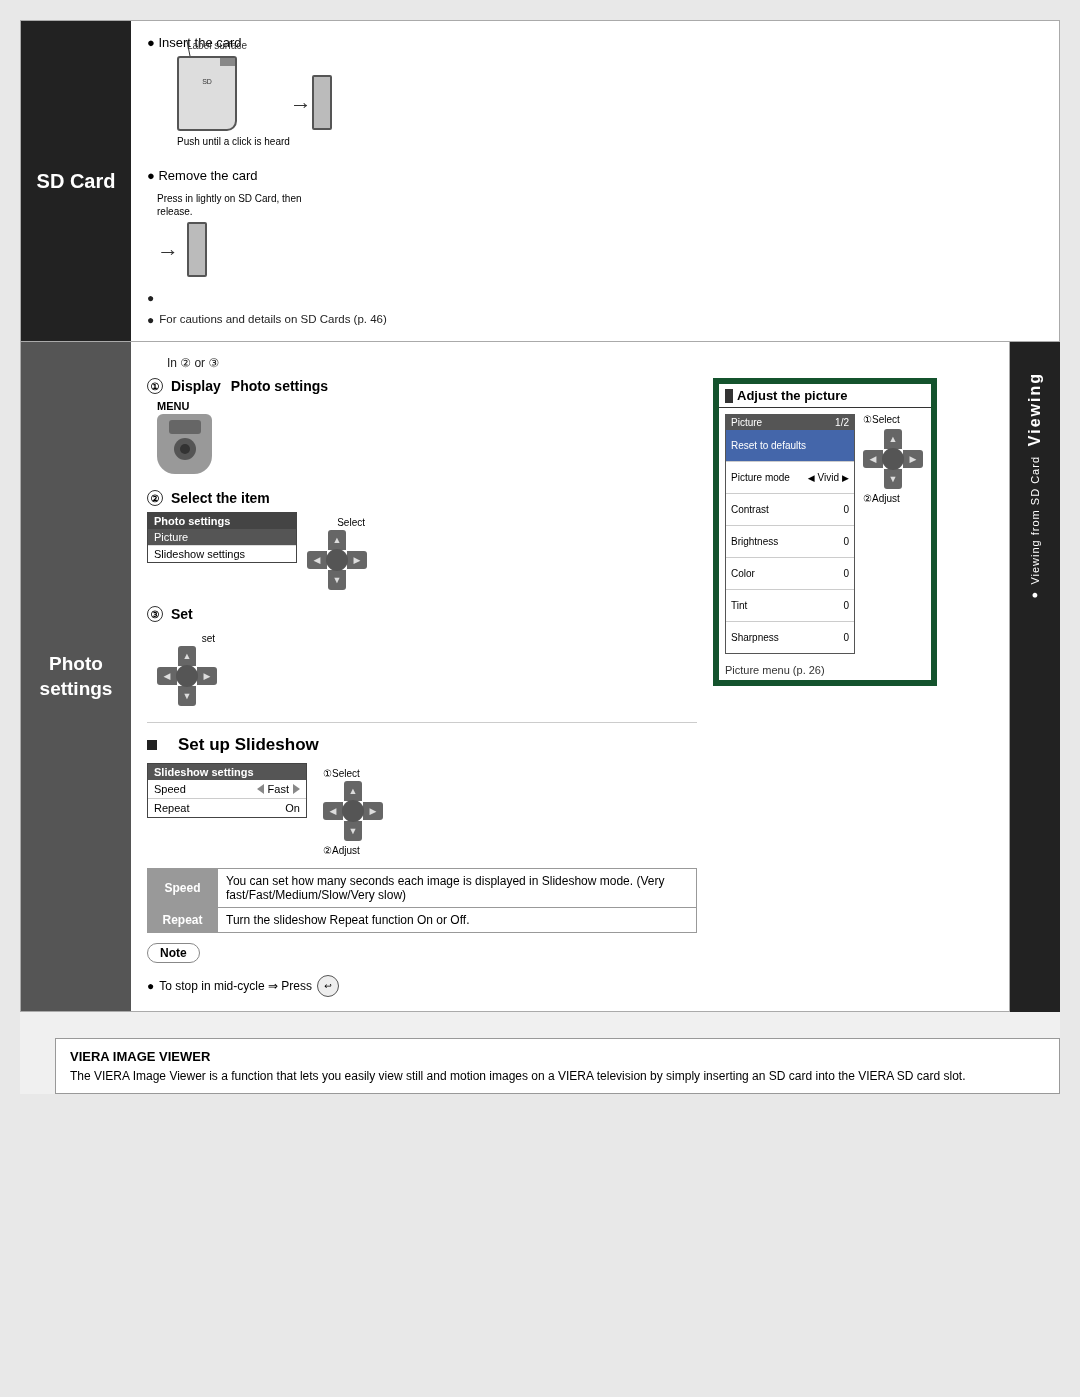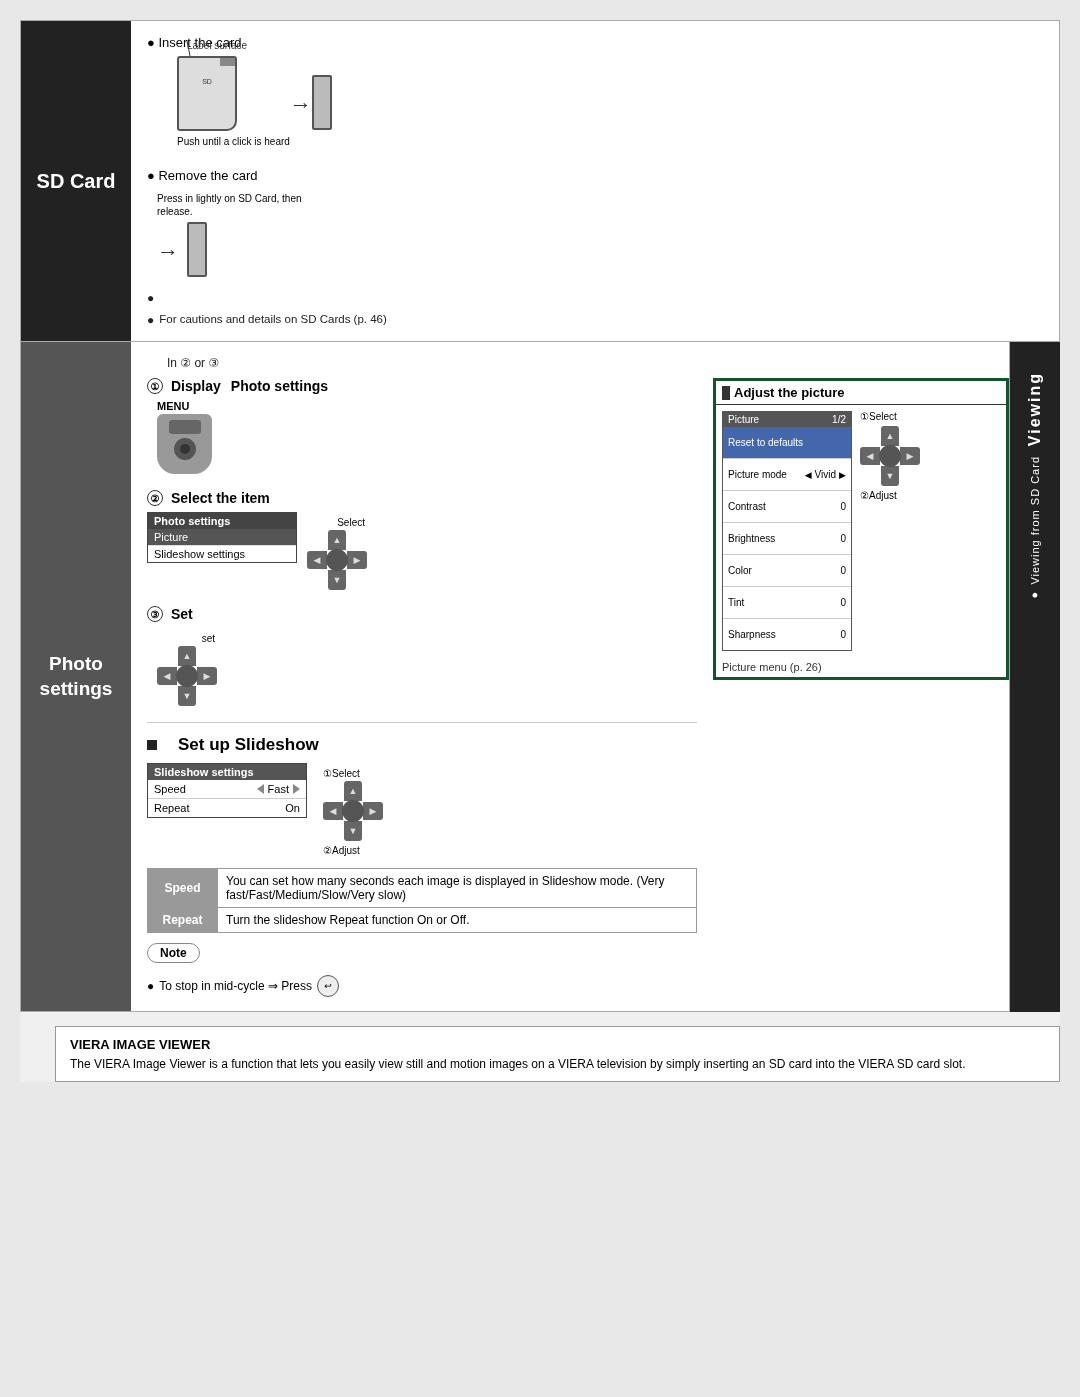--- a/index.html
+++ b/index.html
@@ -275,23 +275,23 @@
       transform: translateY(-50%);
       border-radius: 0 3px 3px 0;
     }
     .dpad-arrow {
       font-size: 9px;
       color: #ddd;
     }
 
     
     .adjust-box {
-      border: 3px solid #14532d;
-      font-size: 11px;
-      width: 296px;
+      border: 6px solid #14532d;
+      font-size: 11px;
+      width: 224px;
     }
     .adjust-title {
       font-size: 13px;
       font-weight: bold;
       padding: 4px 6px;
       border-bottom: 1px solid #333;
       display: flex;
       align-items: center;
       gap: 4px;
     }
@@ -482,21 +482,21 @@
       color: #fff;
       font-size: 11px;
       letter-spacing: 1px;
       padding-top: 10px;
     }
 
     
     .bottom-section {
       display: flex;
       gap: 16px;
-      margin-top: 14px;
+      margin-top: 26px;
       align-items: flex-end;
       padding-left: 35px;
     }
 
     
     .viera-box {
       border: 1px solid #999;
       padding: 10px 14px;
       flex: 1;
       background: #fff;

